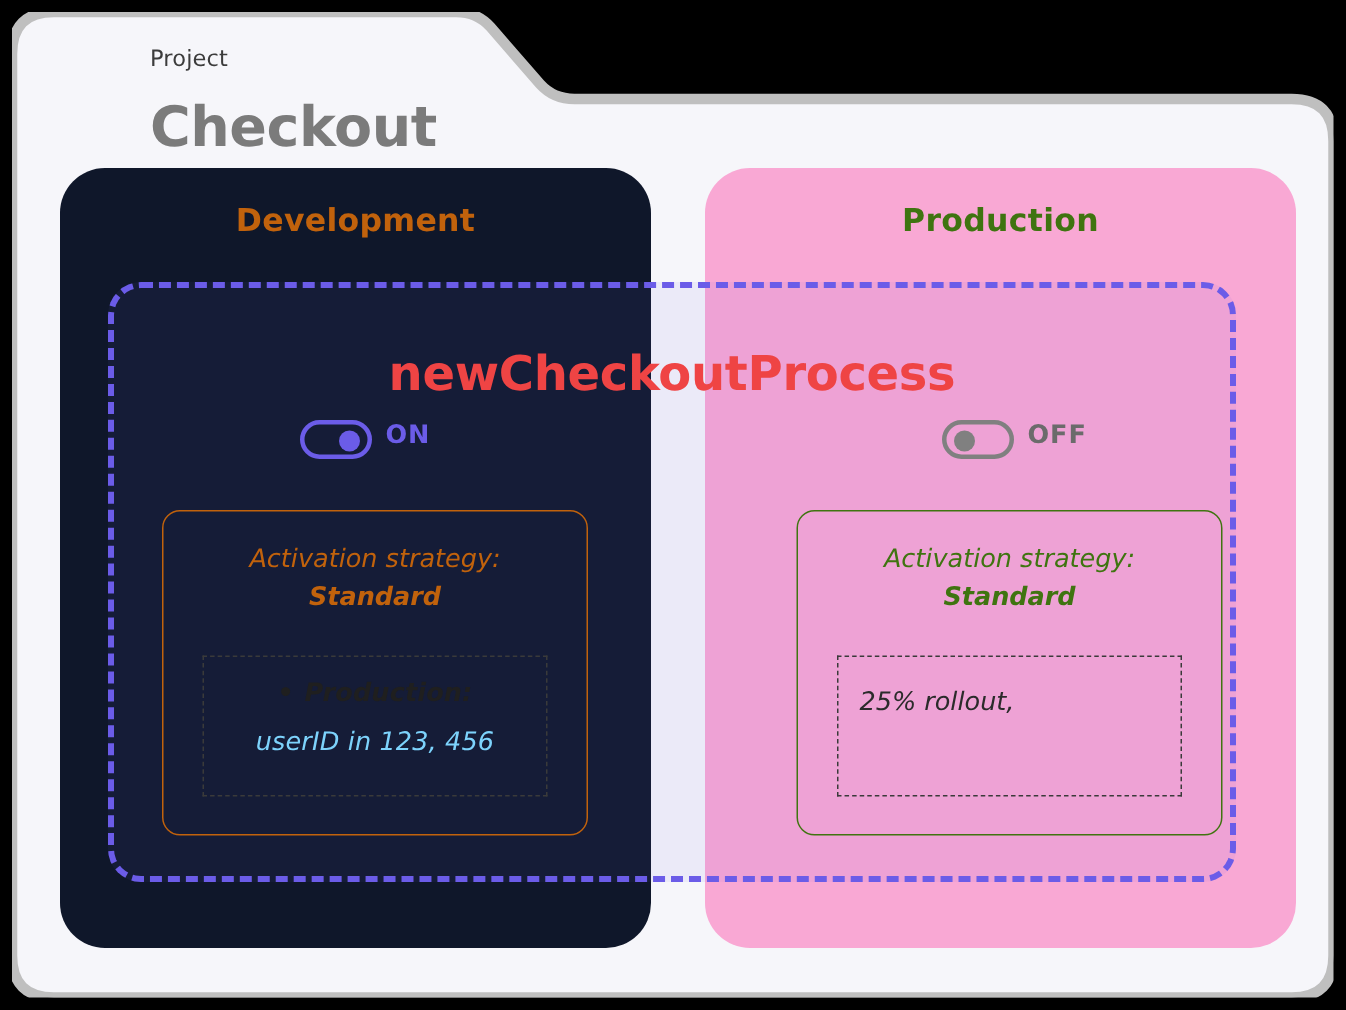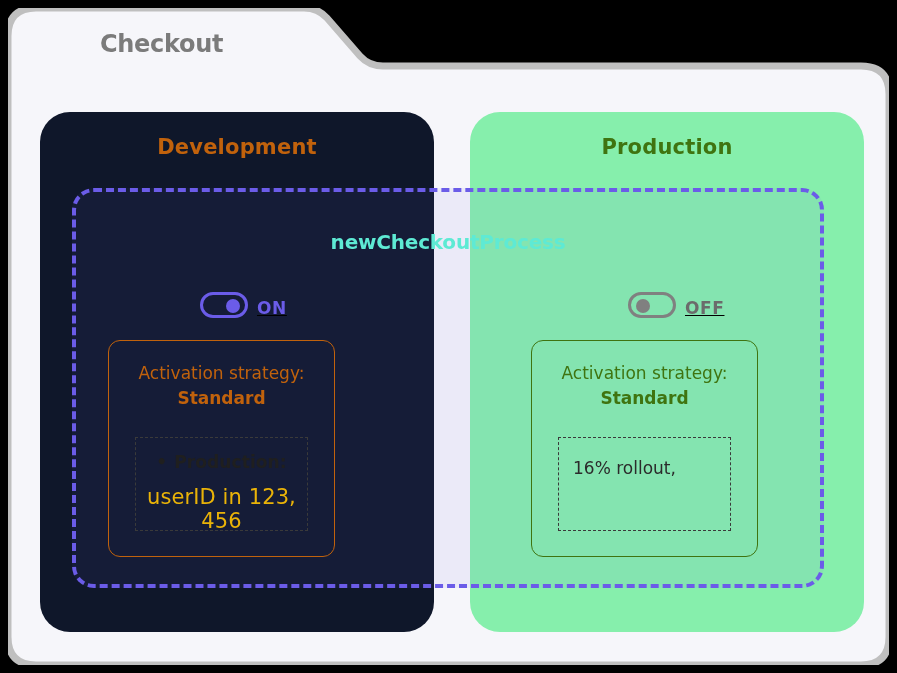--- a/index.html
+++ b/index.html
@@ -16,31 +16,31 @@
   .project-card svg{position:absolute;inset:0;}
 
   .project-header{
     position:absolute;left:92px;top:22px;width:230px;
     pointer-events:none;
   }
   .project-kicker{
     font-size:15px;color:#3c3c3c;line-height:1.25;letter-spacing:.1px;
   }
   .project-title{
-    font-size:24px;font-weight:700;color:#7b7b7b;line-height:1.15;
-    letter-spacing:-.3px;margin-top:1px;
+    font-size:37px;font-weight:700;color:#7b7b7b;line-height:1.15;
+    letter-spacing:-.3px;margin-top:15px;
   }
 
   
   .env{
     position:absolute;top:112px;width:394px;height:520px;
     border-radius:30px;
   }
   .env-dev{left:40px;background:#0f172a;}
-  .env-prod{left:470px;background:#86efac;}
+  .env-prod{left:470px;background:#f9a8d4;}
 
   .env-title{
     position:absolute;left:0;right:0;top:23px;text-align:center;
     font-size:21px;font-weight:700;letter-spacing:.2px;
   }
   .env-dev .env-title{color:#c1620c;}
   .env-prod .env-title{color:#3f7410;}
 
   
   .flag-box{
@@ -48,46 +48,46 @@
     border:4px dashed #6b5ce8;border-radius:22px;
     background:rgba(108,92,232,0.075);
     box-sizing:border-box;
   }
   .flag-kicker{
     position:absolute;left:0;right:0;top:20px;text-align:center;
     font-size:15px;color:#2f2f2f;letter-spacing:.1px;
   }
   .flag-name{
     position:absolute;left:0;right:0;top:38px;text-align:center;
-    font-size:20px;font-weight:700;color:#5eead4;letter-spacing:-.2px;
+    font-size:32px;font-weight:700;color:#ef4444;letter-spacing:-.2px;
   }
 
   
   .toggle-row{
-    position:absolute;top:100px;display:flex;align-items:flex-end;gap:9px;text-decoration:underline;
+    position:absolute;top:88px;display:flex;align-items:flex-start;gap:9px;
   }
   .toggle-row.dev{left:124px;}
   .toggle-row.prod{left:552px;}
   .switch{
     width:48px;height:26px;border-radius:13px;box-sizing:border-box;
     position:relative;
   }
   .switch.on{border:3px solid #6b5ce8;background:transparent;}
   .switch.off{border:3px solid #808080;background:transparent;}
   .knob{position:absolute;top:4px;width:14px;height:14px;border-radius:50%;}
   .switch.on .knob{right:5px;background:#6b5ce8;}
   .switch.off .knob{left:5px;background:#808080;}
   .toggle-label{font-size:17px;font-weight:700;letter-spacing:.6px;}
   .toggle-row.dev .toggle-label{color:#6b5ce8;}
   .toggle-row.prod .toggle-label{color:#6b6b6b;}
 
   
   .strategy{
-    position:absolute;top:148px;width:227px;height:217px;
-    border-radius:12px;box-sizing:border-box;
+    position:absolute;top:148px;width:284px;height:217px;
+    border-radius:12px;box-sizing:border-box;font-style:italic;
   }
   .strategy.dev{left:32px;border:1.6px solid #c1620c;}
   .strategy.prod{left:455px;border:1.6px solid #3f7410;}
 
   .strategy-head{
     text-align:center;margin-top:20px;font-size:17px;line-height:1.45;
   }
   .strategy.dev .strategy-head{color:#c1620c;}
   .strategy.prod .strategy-head{color:#3f7410;}
   .strategy-head b{font-weight:700;}
@@ -97,21 +97,21 @@
     border:1.4px dashed #3a3a3a;box-sizing:border-box;
   }
   .detail-box.centered{padding-top:14px;text-align:center;}
   .detail-box.lefty{padding:18px 0 0 14px;text-align:left;}
 
   .constraint-line{
     font-size:17px;font-weight:700;color:#1f1f1f;letter-spacing:.1px;
   }
   .constraint-line .bullet{margin-right:7px;}
   .constraint-value{
-    margin-top:13px;font-size:21px;color:#eab308;letter-spacing:.1px;
+    margin-top:13px;font-size:17px;color:#7dd3fc;letter-spacing:.1px;
   }
   .detail-text{font-size:17px;color:#2b2b2b;line-height:1.5;}
 </style>
 </head>
 <body>
 
 <div class="stage">
 
   <div class="project-card">
     <svg width="881" height="657" viewBox="0 0 881 657">
@@ -124,20 +124,21 @@
                Q 881 58 881 86
                L 881 629
                Q 881 657 853 657
                L 28 657
                Q 0 657 0 629
                L 0 28
                Q 0 0 28 0 Z" fill="#F6F6FA" stroke="#BFBFBF" stroke-width="7" stroke-linejoin="round"></path>
     </svg>
 
     <div class="project-header">
+      <div class="project-kicker">Project</div>
       <div class="project-title">Checkout</div>
     </div>
   </div>
 
   <div class="env env-dev">
     <div class="env-title">Development</div>
   </div>
 
   <div class="env env-prod">
     <div class="env-title">Production</div>
@@ -173,18 +174,18 @@
         <div class="constraint-value">userID in 123, 456</div>
       </div>
     </div>
 
     <div class="strategy prod">
       <div class="strategy-head">
         <span>Activation strategy:</span><br>
         <b>Standard</b>
       </div>
       <div class="detail-box lefty">
-        <div class="detail-text">16% rollout,</div>
+        <div class="detail-text">25% rollout,</div>
       </div>
     </div>
 
   </div>
 </div>
 
 </body></html>

